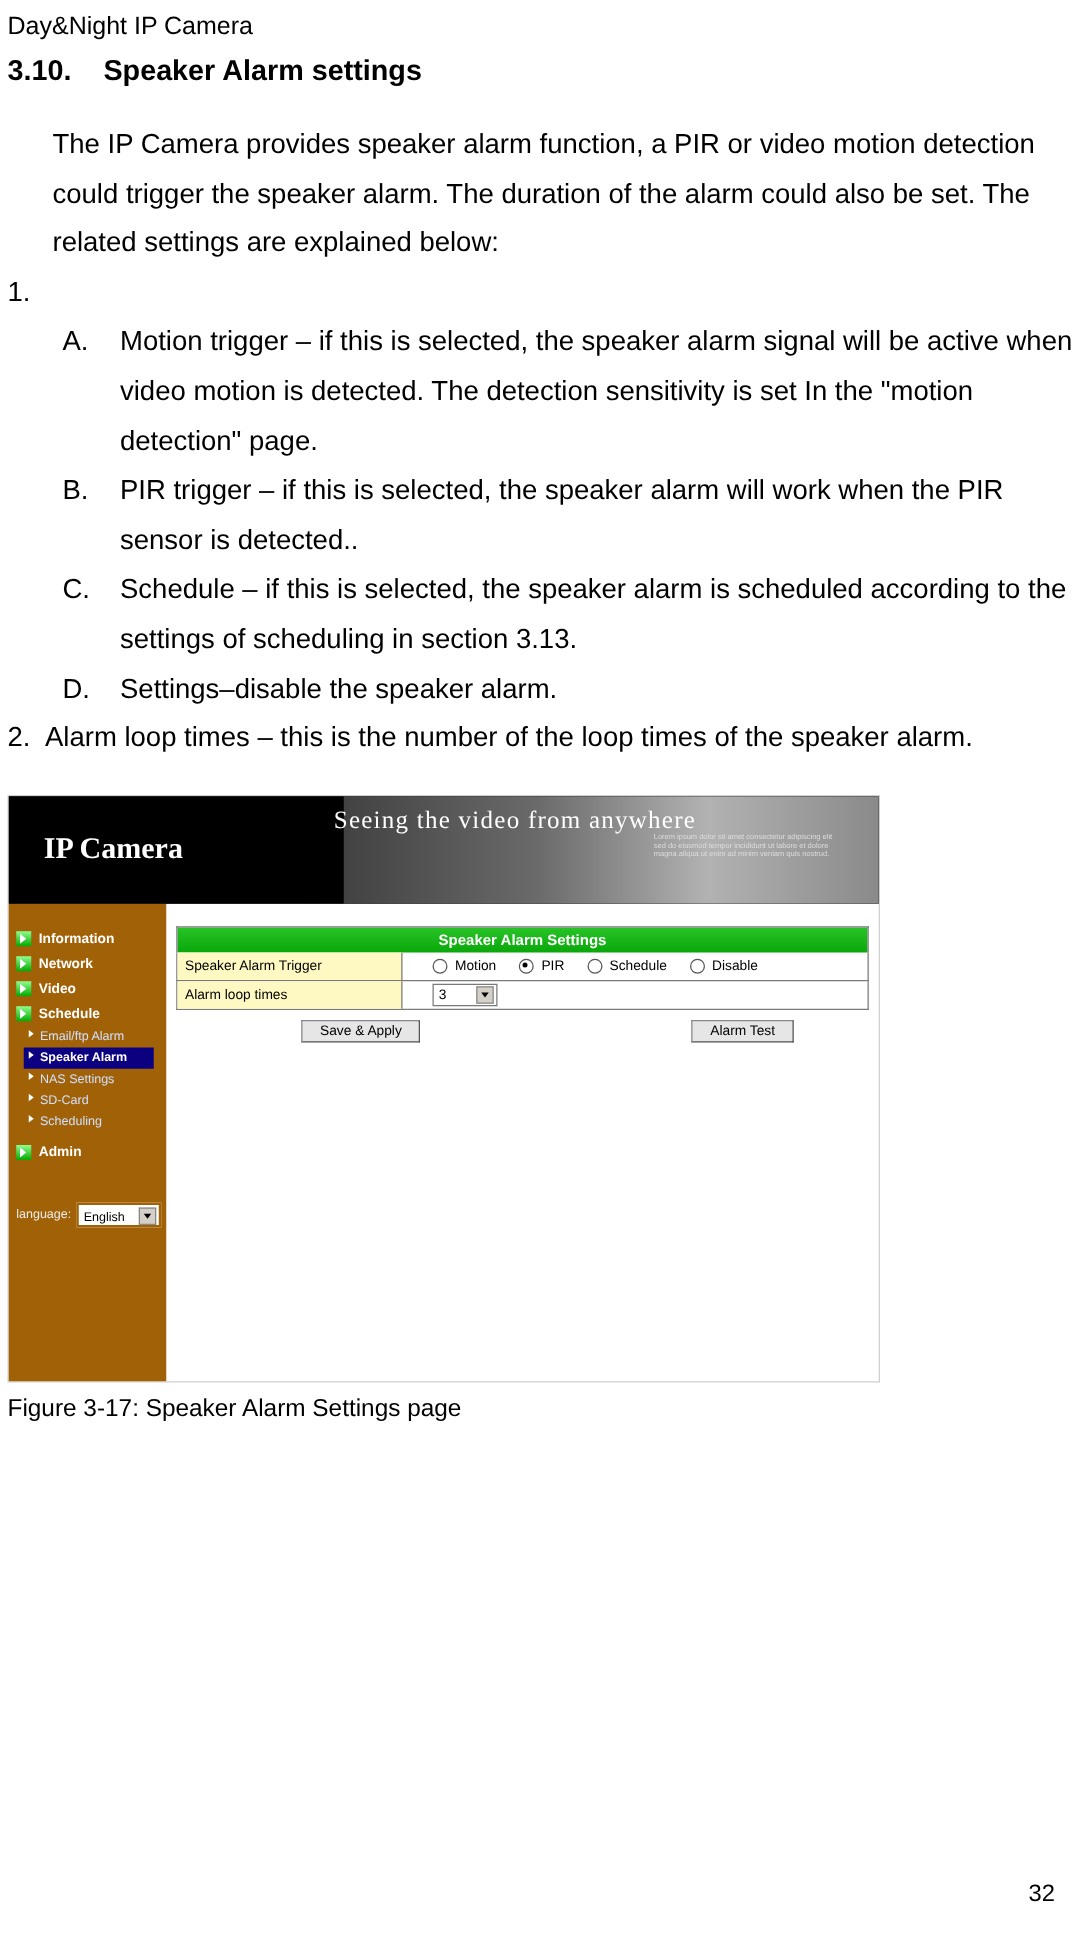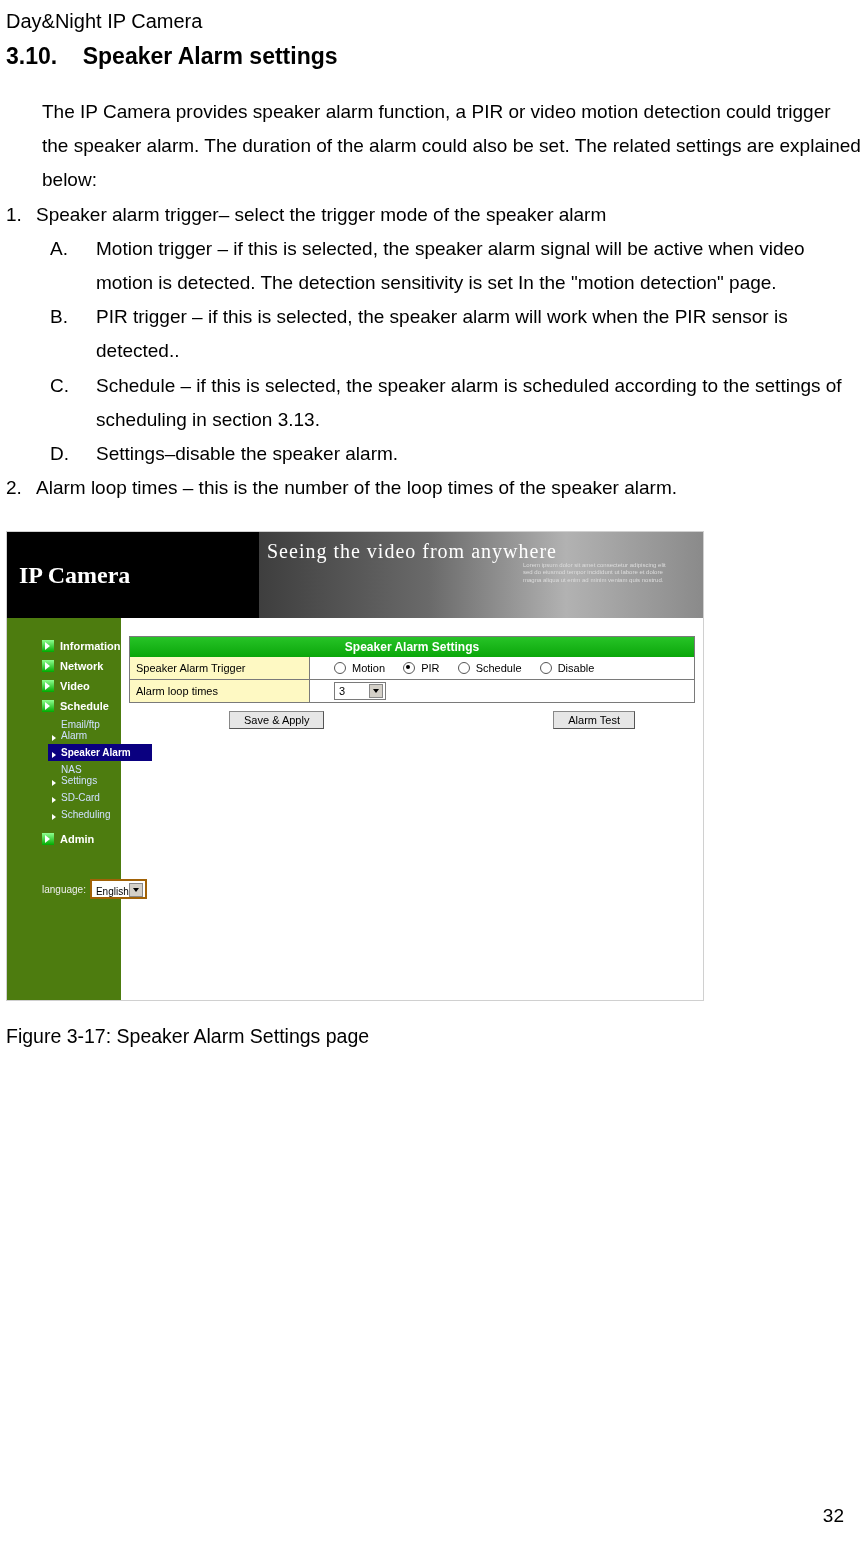--- a/index.html
+++ b/index.html
@@ -22,21 +22,21 @@
     margin-left: 6px;
     margin-bottom: 10px;
   }
   .section-title {
     font-weight: bold;
     font-size: 23px;
     margin-left: 6px;
     margin-bottom: 25px;
   }
   .body-text {
-    font-size: 19px;
+    font-size: 22px;
     line-height: 1.8;
     margin-left: 6px;
     margin-right: 2px;
   }
   .indent1 {
     padding-left: 36px;
   }
   .list1-item {
     display: flex;
     margin-left: 6px;
@@ -53,21 +53,21 @@
     width: 46px;
     flex-shrink: 0;
   }
   .sublist-text {
     flex: 1;
     padding-right: 2px;
   }
   .figure-caption {
     font-size: 19.5px;
     margin-left: 6px;
-    margin-top: 24px;
+    margin-top: 10px;
   }
   .page-number {
     position: absolute;
     bottom: 26px;
     right: 20px;
     font-size: 19px;
   }
 
   
   .screenshot {
@@ -83,21 +83,21 @@
   }
   .banner {
     position: relative;
     height: 86px;
     background: #000;
     overflow: hidden;
   }
   .banner-black {
     position: absolute; left:0; top:0; bottom:0; width:240px;
     background: #000;
-    display:flex; align-items:center; padding-left:12px;
+    display:flex; align-items:center; padding-left:28px;
     color:#fff; font-size:24px; font-weight:bold;
     font-family: "Times New Roman", serif;
   }
   .banner-right {
     position:absolute; left:240px; right:0; top:0; bottom:0;
     background: linear-gradient(90deg,#3b3b3b 0%, #6a6a6a 40%, #b2b2b2 70%, #8a8a8a 100%);
   }
   .banner-script {
     position:absolute; left:260px; top:8px;
     color:#fff; font-family: cursive;
@@ -107,48 +107,47 @@
     position:absolute; right:30px; top:30px; width:150px;
     color:#ddd; font-size:6px; line-height:1.2;
     overflow:hidden;
   }
 
   .screen-body {
     display:flex;
     height: calc(100% - 86px);
   }
   .sidebar {
-    width: 114px;
-    background: #4d7c0f;
+    width: 126px;
+    background: #a16207;
     color:#fff;
     padding-top: 18px;
     font-size: 11px;
     box-sizing:border-box;
-    padding-left:29px;
   }
   .side-item {
     display:flex; align-items:center;
     padding: 4px 6px 4px 6px;
     gap:6px;
   }
   .side-item.top { font-weight:bold; color:#fff; }
   .side-icon {
     width:12px; height:12px; flex-shrink:0;
     background: linear-gradient(180deg,#8fff8f,#00aa00);
     position:relative;
   }
   .side-icon::after {
     content:""; position:absolute; left:3px; top:2px;
     width:0;height:0;
     border-left:5px solid #fff;
     border-top:4px solid transparent;
     border-bottom:4px solid transparent;
   }
   .side-sub {
-    display:flex; align-items:flex-end; gap:5px;
+    display:flex; align-items:flex-start; gap:5px;
     padding: 3px 4px 3px 16px;
     font-size:10px; color:#cfe0ff;
   }
   .side-sub .arrow {
     width:0;height:0;
     border-left:4px solid #fff;
     border-top:3px solid transparent;
     border-bottom:3px solid transparent;
   }
   .side-sub.active {
@@ -253,21 +252,20 @@
 
   <div class="section-title">
     <span>3.10.</span>&nbsp;&nbsp;&nbsp;
     <span>Speaker Alarm settings</span>
   </div>
 
   <div class="body-text indent1">The IP Camera provides speaker alarm function, a PIR or video motion detection could trigger the speaker alarm. The duration of the alarm could also be set. The related settings are explained below:</div>
 
   <div class="body-text list1-item">
     <span class="list1-num">1.</span>
-    <span>Speaker alarm trigger– select the trigger mode of the speaker alarm</span>
   </div>
 
   <div class="body-text sublist-item">
     <span class="sublist-letter">A.</span>
     <span class="sublist-text">Motion trigger – if this is selected, the speaker alarm signal will be active when video motion is detected. The detection sensitivity is set In the "motion detection" page.</span>
   </div>
 
   <div class="body-text sublist-item">
     <span class="sublist-letter">B.</span>
     <span class="sublist-text">PIR trigger – if this is selected, the speaker alarm will work when the PIR sensor is detected..</span>

